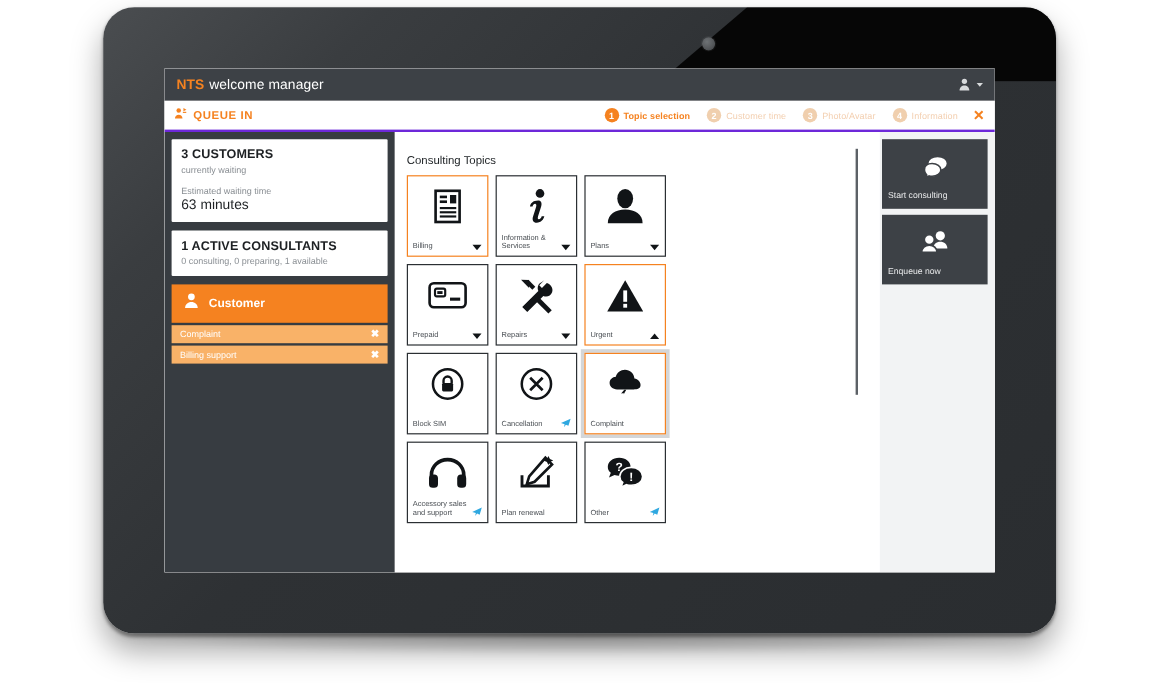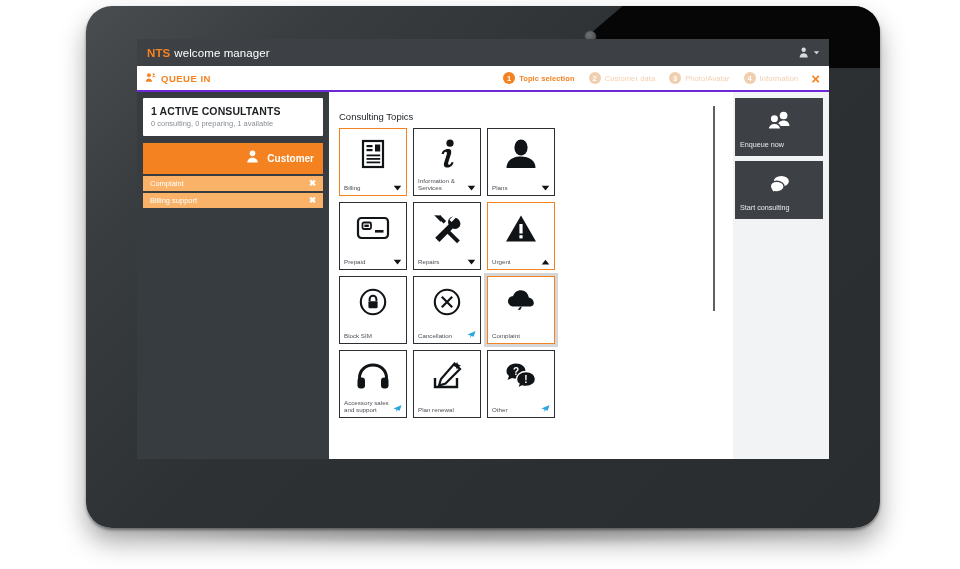--- a/index.html
+++ b/index.html
@@ -19,21 +19,21 @@
     background:#050505;
     clip-path:polygon(22% 0%,100% 0%,100% 100%,0% 100%);
     opacity:.97;
   }
   #camera{
     position:absolute;left:499px;top:25px;width:11px;height:11px;border-radius:50%;
     background:radial-gradient(circle at 38% 35%,#6e7275 0%,#55585b 55%,#3c3f42 100%);
     box-shadow:0 0 0 1px rgba(255,255,255,.05);
   }
   #screen{
-    position:absolute;left:51px;top:33px;width:692px;height:420px;
+    position:absolute;left:51px;top:51px;width:692px;height:420px;
     background:#ffffff;overflow:hidden;
   }
   #desk-shadow{
     position:absolute;left:96px;top:520px;width:775px;height:26px;
     background:radial-gradient(ellipse at 50% 40%,rgba(0,0,0,.22) 0%,rgba(0,0,0,.10) 45%,rgba(0,0,0,0) 72%);
     filter:blur(2px);
   }
 
   
   .apptitle{
@@ -69,21 +69,21 @@
   
   .sidebar{width:192px;background:#373c41;padding:6px 6px 0 6px;box-sizing:border-box;}
   .card{background:#ffffff;border-radius:1px;padding:7px 8px 8px 8px;margin-bottom:7px;}
   .card .big{font-size:10.5px;font-weight:bold;color:#1d2023;letter-spacing:.1px;}
   .card .sub{font-size:7.5px;color:#8a8f94;margin-top:2px;}
   .card .lbl2{font-size:7.5px;color:#8a8f94;margin-top:9px;}
   .card .val2{font-size:11.5px;color:#1d2023;margin-top:1px;}
 
   .cust-panel{margin-bottom:7px;}
   .cust-head{background:#f58220;display:flex;align-items:center;gap:7px;
-    padding:6px 9px;justify-content:flex-end;}
+    padding:6px 9px;}
   .cust-head .name{color:#ffffff;font-size:10px;font-weight:bold;}
   .tag{background:#f9b268;display:flex;align-items:center;padding:3px 7px;margin-top:2px;}
   .tag .t{color:#ffffff;font-size:7.5px;flex:1;}
   .tag .x{color:#ffffff;font-size:8.5px;font-weight:bold;cursor:pointer;line-height:1;}
 
   
   .main{flex:1;background:#ffffff;position:relative;padding:7px 0 0 8px;box-sizing:border-box;}
   .sectitle{font-size:9.5px;color:#222629;margin:12px 0 6px 2px;}
   .grid{display:grid;grid-template-columns:repeat(3,68px);gap:6px;margin-left:2px;}
   .tile{
@@ -152,39 +152,45 @@
           <span>QUEUE IN</span>
         </span>
 
         <span class="steps">
           <span class="step active">
             <span class="num">1</span>
             <span class="lbl">Topic selection</span>
           </span>
           <span class="step">
             <span class="num">2</span>
-            <span class="lbl">Customer data</span>
+            <span class="lbl">Customer time</span>
           </span>
           <span class="step">
             <span class="num">3</span>
             <span class="lbl">Photo/Avatar</span>
           </span>
           <span class="step">
             <span class="num">4</span>
             <span class="lbl">Information</span>
           </span>
         </span>
 
         <span class="closebtn">×</span>
       </div>
 
       <div class="body-row">
 
         <div class="sidebar">
 
+          <div class="card">
+            <div class="big">3 CUSTOMERS</div>
+            <div class="sub">currently waiting</div>
+            <div class="lbl2">Estimated waiting time</div>
+            <div class="val2">63 minutes</div>
+          </div>
 
           <div class="card">
             <div class="big">1 ACTIVE CONSULTANTS</div>
             <div class="sub">0 consulting, 0 preparing, 1 available</div>
           </div>
 
           <div class="cust-panel">
             <div class="cust-head">
               <span>
                 <svg width="15" height="15" viewBox="0 0 16 16">
@@ -404,37 +410,37 @@
                   </span>
                 </div>
               </div>
             </div>
           <div class="scrollbar"></div>
         </div>
 
         <div class="rail">
           <div class="railbtn">
             <div class="ri">
+              <svg width="27" height="22" viewBox="0 0 28 24">
+                <path d="M16 2.5c5 0 9 2.9 9 6.6 0 3.6-4 6.5-9 6.5-1 0-2-.1-2.9-.4l-3.6 1.6 1-2.6C8.5 13 7 11.1 7 9.1 7 5.4 11 2.5 16 2.5z" fill="#ffffff" stroke="#3d4146" stroke-width="1.5"></path>
+                <path d="M11 9c4.4 0 8 2.6 8 5.8 0 3.2-3.6 5.8-8 5.8-.9 0-1.8-.1-2.6-.3l-3.2 1.4.9-2.3C5.3 18.3 4 16.7 4 14.8 4 11.6 6.6 9 11 9z" fill="#ffffff" stroke="#3d4146" stroke-width="1.5"></path>
+              </svg>
+            </div>
+            <div class="rl">Start consulting</div>
+          </div>
+          <div class="railbtn">
+            <div class="ri">
               <svg width="26" height="22" viewBox="0 0 28 24">
                 <circle cx="19" cy="6" r="4.2" fill="#ffffff"></circle>
                 <path d="M12.6 17.5c0-3.6 2.9-6 6.4-6s6.4 2.4 6.4 6z" fill="#ffffff"></path>
                 <circle cx="9" cy="9.5" r="4.6" fill="#ffffff" stroke="#3d4146" stroke-width="1.6"></circle>
                 <path d="M2 21c0-3.9 3.1-6.6 7-6.6s7 2.7 7 6.6z" fill="#ffffff" stroke="#3d4146" stroke-width="1.6"></path>
               </svg>
             </div>
             <div class="rl">Enqueue now</div>
           </div>
-          <div class="railbtn">
-            <div class="ri">
-              <svg width="27" height="22" viewBox="0 0 28 24">
-                <path d="M16 2.5c5 0 9 2.9 9 6.6 0 3.6-4 6.5-9 6.5-1 0-2-.1-2.9-.4l-3.6 1.6 1-2.6C8.5 13 7 11.1 7 9.1 7 5.4 11 2.5 16 2.5z" fill="#ffffff" stroke="#3d4146" stroke-width="1.5"></path>
-                <path d="M11 9c4.4 0 8 2.6 8 5.8 0 3.2-3.6 5.8-8 5.8-.9 0-1.8-.1-2.6-.3l-3.2 1.4.9-2.3C5.3 18.3 4 16.7 4 14.8 4 11.6 6.6 9 11 9z" fill="#ffffff" stroke="#3d4146" stroke-width="1.5"></path>
-              </svg>
-            </div>
-            <div class="rl">Start consulting</div>
-          </div>
         </div>
 
       </div>
 
     </div>
   </div>
 </div>
 
 </body></html>

